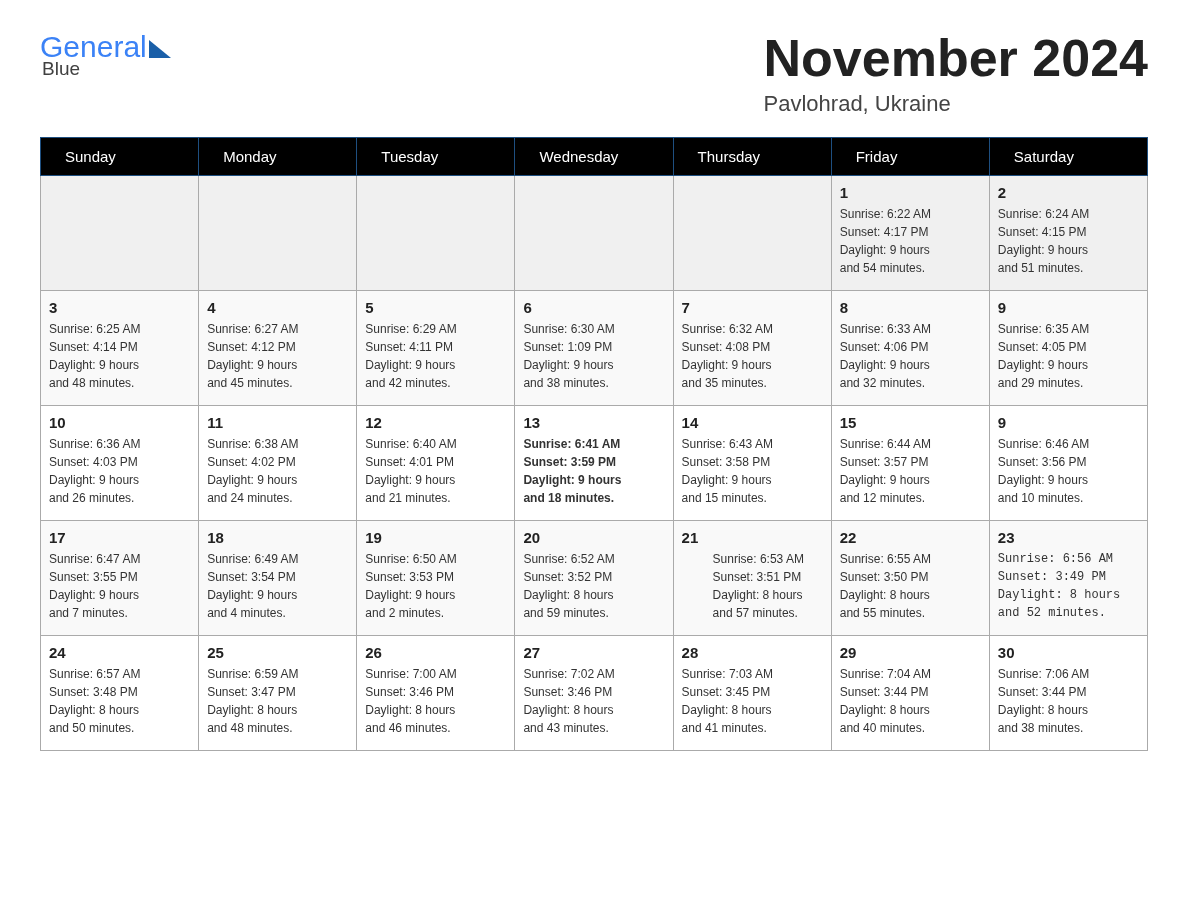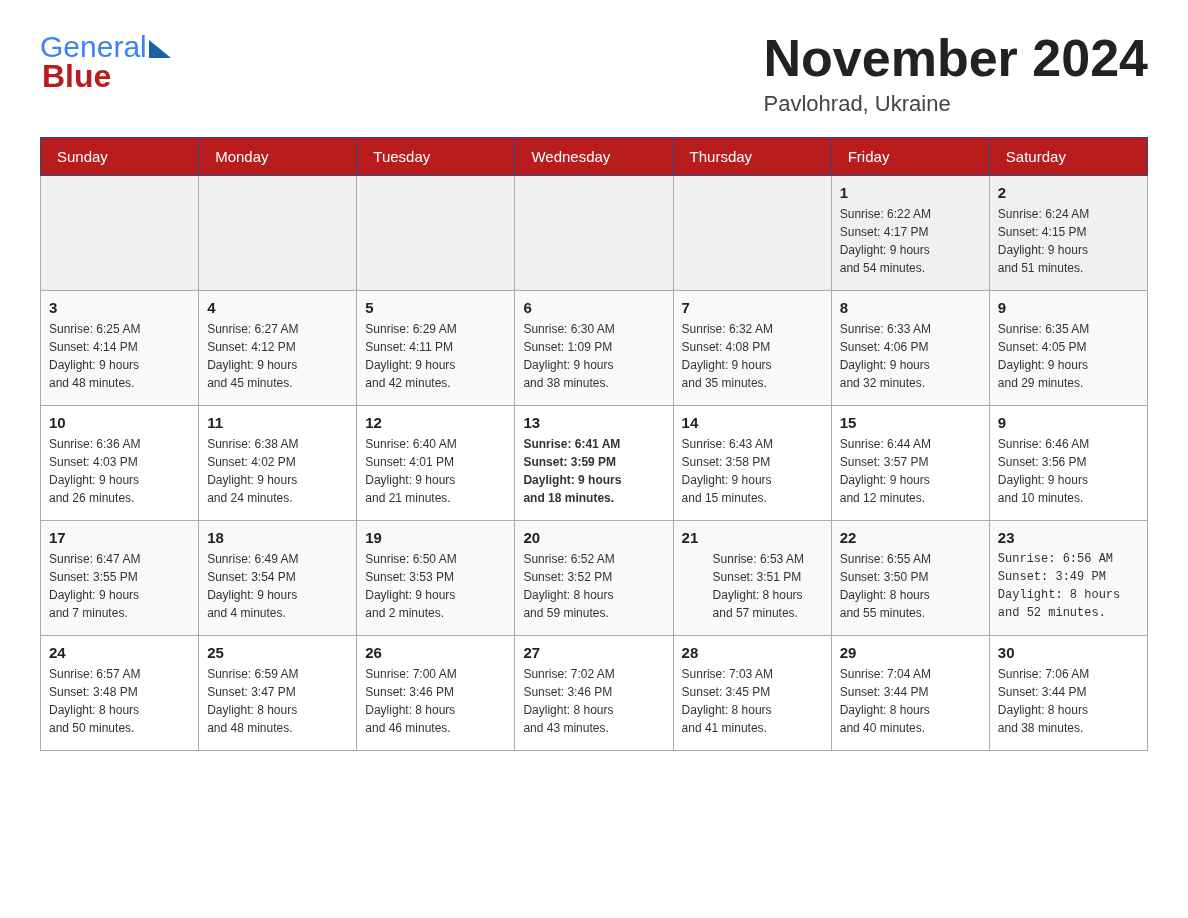--- a/index.html
+++ b/index.html
@@ -28,23 +28,23 @@
       font-size: 22px;
       color: #444;
       margin-top: 4px;
     }
     table {
       width: 100%;
       border-collapse: collapse;
       table-layout: fixed;
     }
     thead tr th {
-      background: #b91c1c;
+      background: #000000;
       color: #fff;
-      padding: 10px 16px;
+      padding: 10px 24px;
       font-size: 15px;
       font-weight: normal;
       text-align: left;
       border: 1px solid #1e4f80;
     }
     tbody tr td {
       vertical-align: top;
       padding: 8px 8px;
       border: 1px solid #aaa;
       font-size: 12.5px;
@@ -94,23 +94,23 @@
       width: 0;
       height: 0;
       border-style: solid;
       border-width: 18px 0 0 22px;
       border-color: transparent transparent transparent #1a5fa8;
       display: inline-block;
       margin-left: 2px;
       margin-bottom: -4px;
     }
     .logo-line2 {
-      color: #b91c1c;
-      font-size: 32px;
-      font-weight: bold;
+      color: #404040;
+      font-size: 19px;
+      font-weight: normal;
       margin-top: -6px;
       padding-left: 2px;
     }
   </style>
 </head>
 <body>
 
 <div class="header">
   <div class="logo-wrap">
     <div class="logo-line1">

